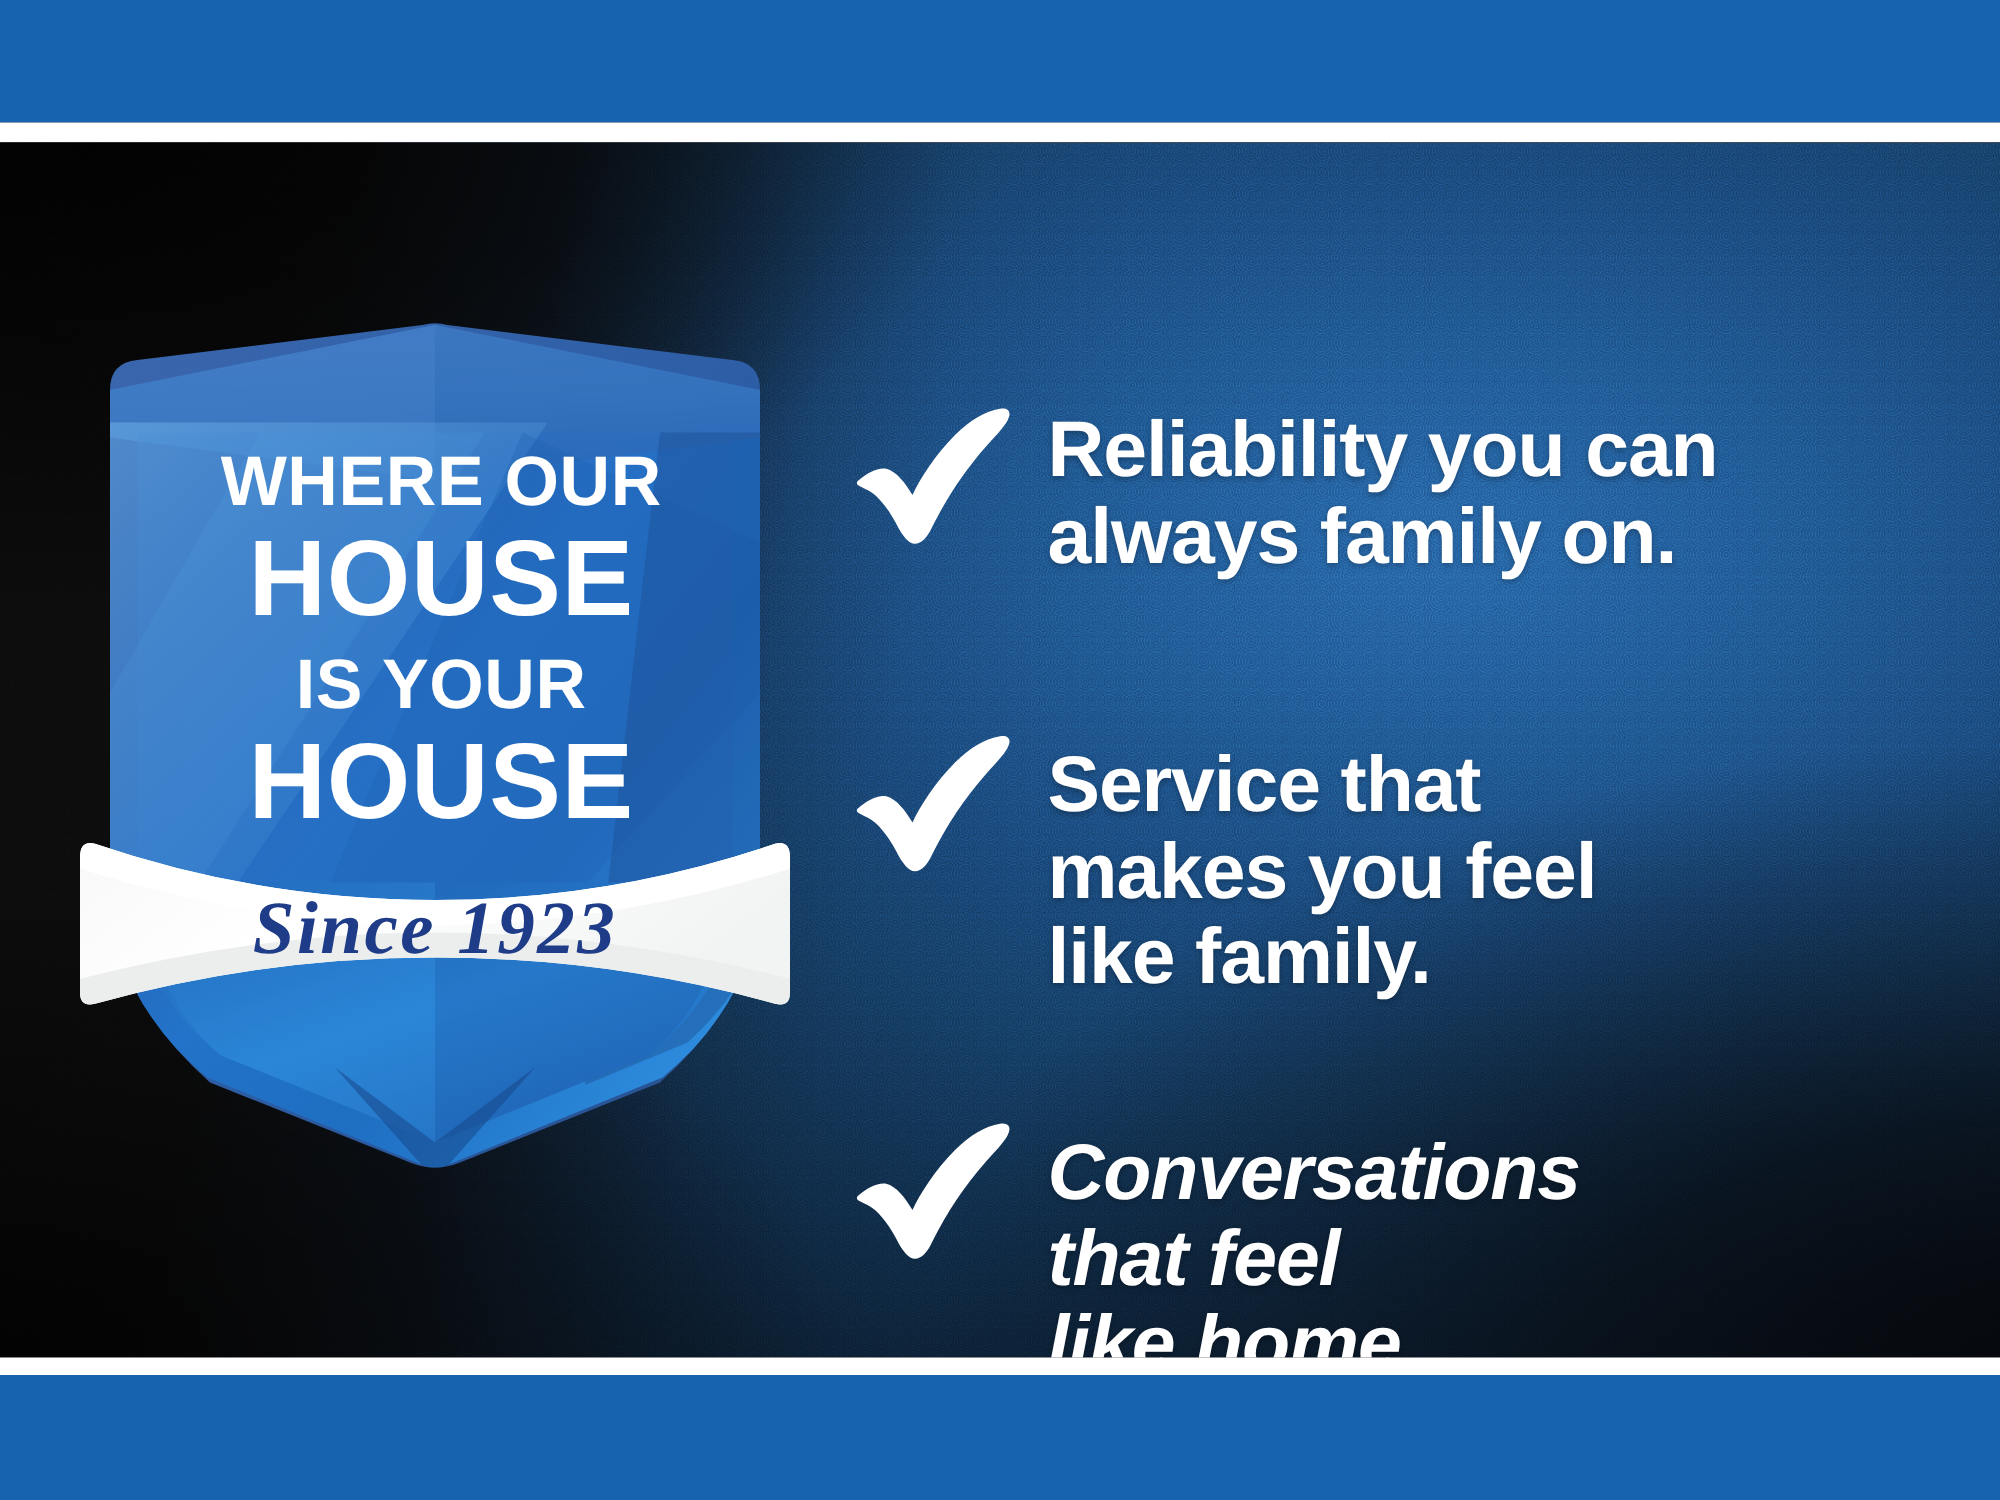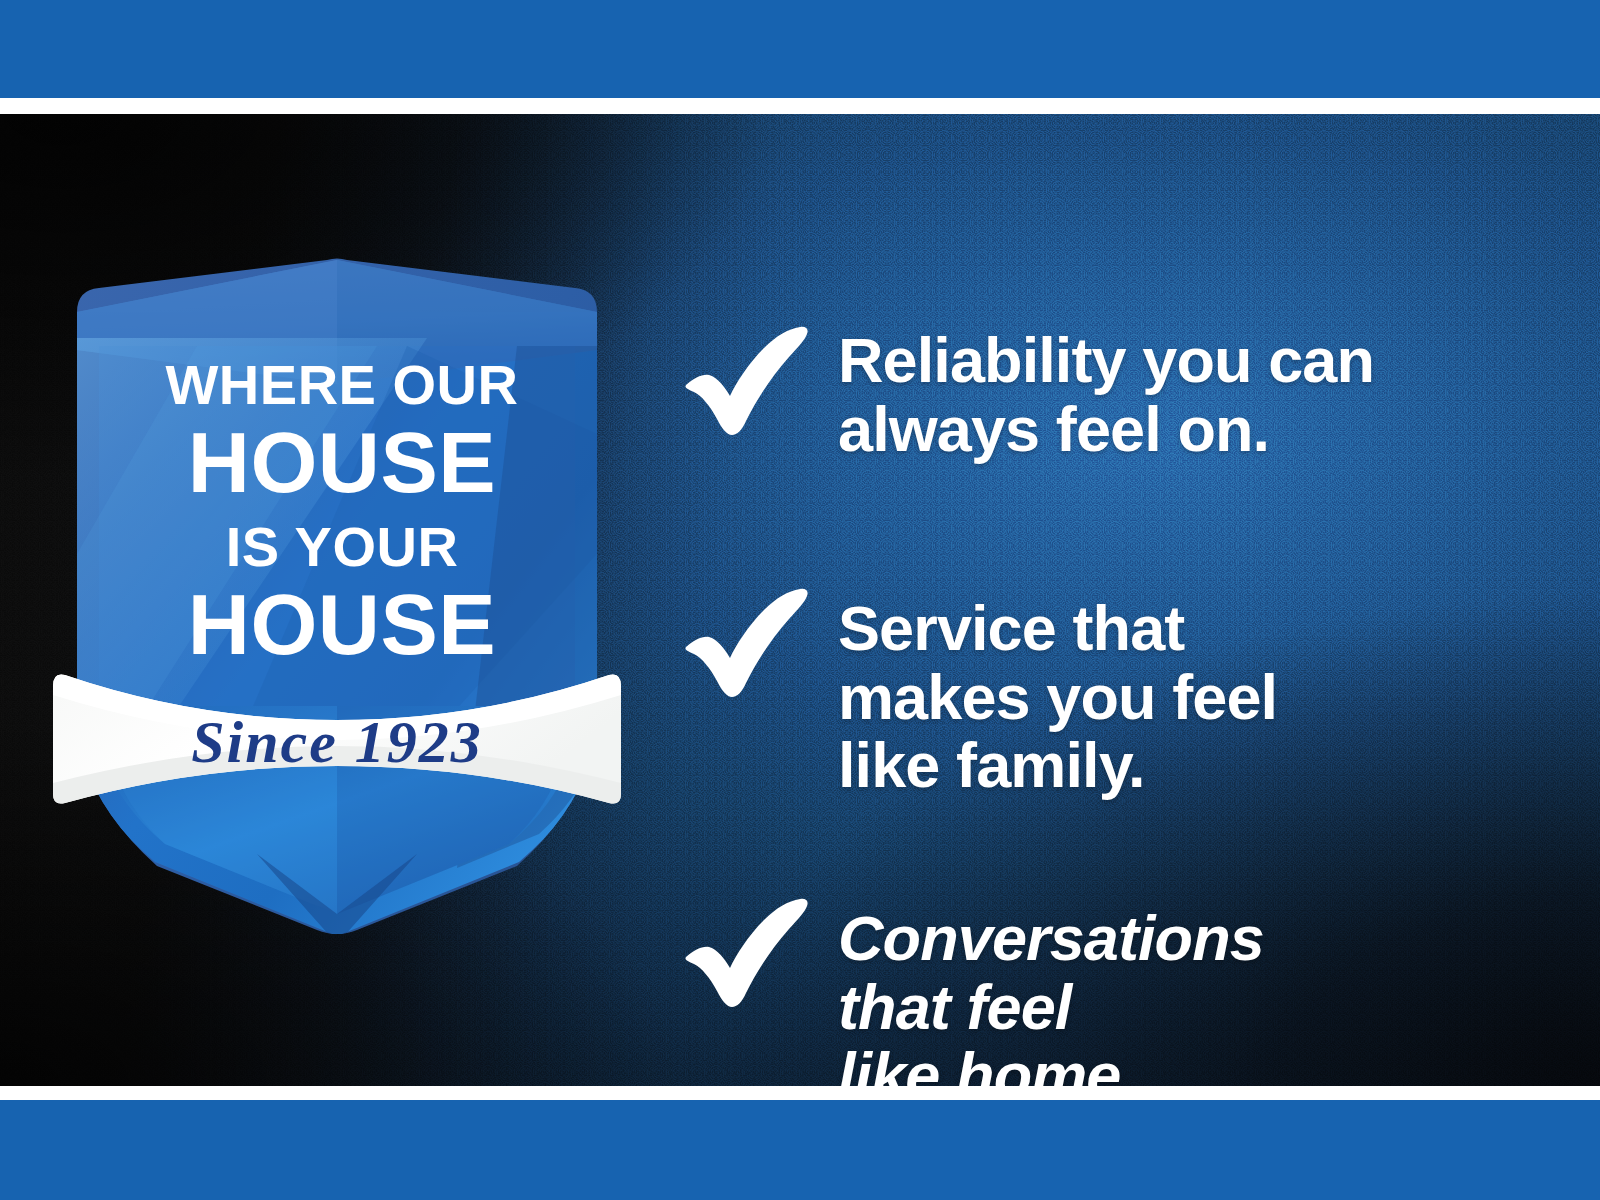--- a/index.html
+++ b/index.html
@@ -106,21 +106,21 @@
       repeating-radial-gradient(circle at 13px 7px, rgba(255,255,255,0.55) 0 0.6px, rgba(0,0,0,0) 0.6px 2.3px),
       repeating-radial-gradient(circle at 3px 11px, rgba(0,0,0,0.55) 0 0.6px, rgba(0,0,0,0) 0.6px 1.9px),
       repeating-linear-gradient(37deg, rgba(255,255,255,0.10) 0 1px, rgba(0,0,0,0.10) 1px 2px),
       repeating-linear-gradient(127deg, rgba(255,255,255,0.08) 0 1px, rgba(0,0,0,0.08) 1px 2px);
     background-size: 19px 17px, 13px 15px, 5px 5px, 6px 6px;
   }
 
   
   .emblem {
     position: absolute;
-    left: 47px; top: 140px;
+    left: 58px; top: 140px;
     width: 580px; height: 690px;
   }
   .emblem svg { display: block; width: 580px; height: 690px; overflow: visible;}
 
   .shield-line {
     font-family: "Liberation Sans", sans-serif;
     fill: #ffffff;
     font-weight: 700;
     text-anchor: middle;
     letter-spacing: 0.5px;
@@ -279,21 +279,21 @@
           <svg viewBox="0 0 150 120" xmlns="http://www.w3.org/2000/svg">
             <path d="M14,63 C22,56 30,52 37,53 C45,55 52,64 58,74
                      C64,61 76,42 92,26 C104,14 116,7 128,5
                      C134,4 137,7 135,12 C133,18 126,25 117,35
                      C100,54 85,77 74,99 C70,108 65,113 60,113
                      C55,113 50,107 45,97 C38,84 30,74 22,70
                      C16,67 12,66 14,63 Z" fill="#ffffff"></path>
           </svg>
         </span>
         <div class="bullet-text">Reliability you can
-always feel on.</div>
+always family on.</div>
       </div>
 
       <div class="bullet-row r1">
         <span class="check">
           <svg viewBox="0 0 150 120" xmlns="http://www.w3.org/2000/svg">
             <path d="M14,63 C22,56 30,52 37,53 C45,55 52,64 58,74
                      C64,61 76,42 92,26 C104,14 116,7 128,5
                      C134,4 137,7 135,12 C133,18 126,25 117,35
                      C100,54 85,77 74,99 C70,108 65,113 60,113
                      C55,113 50,107 45,97 C38,84 30,74 22,70

